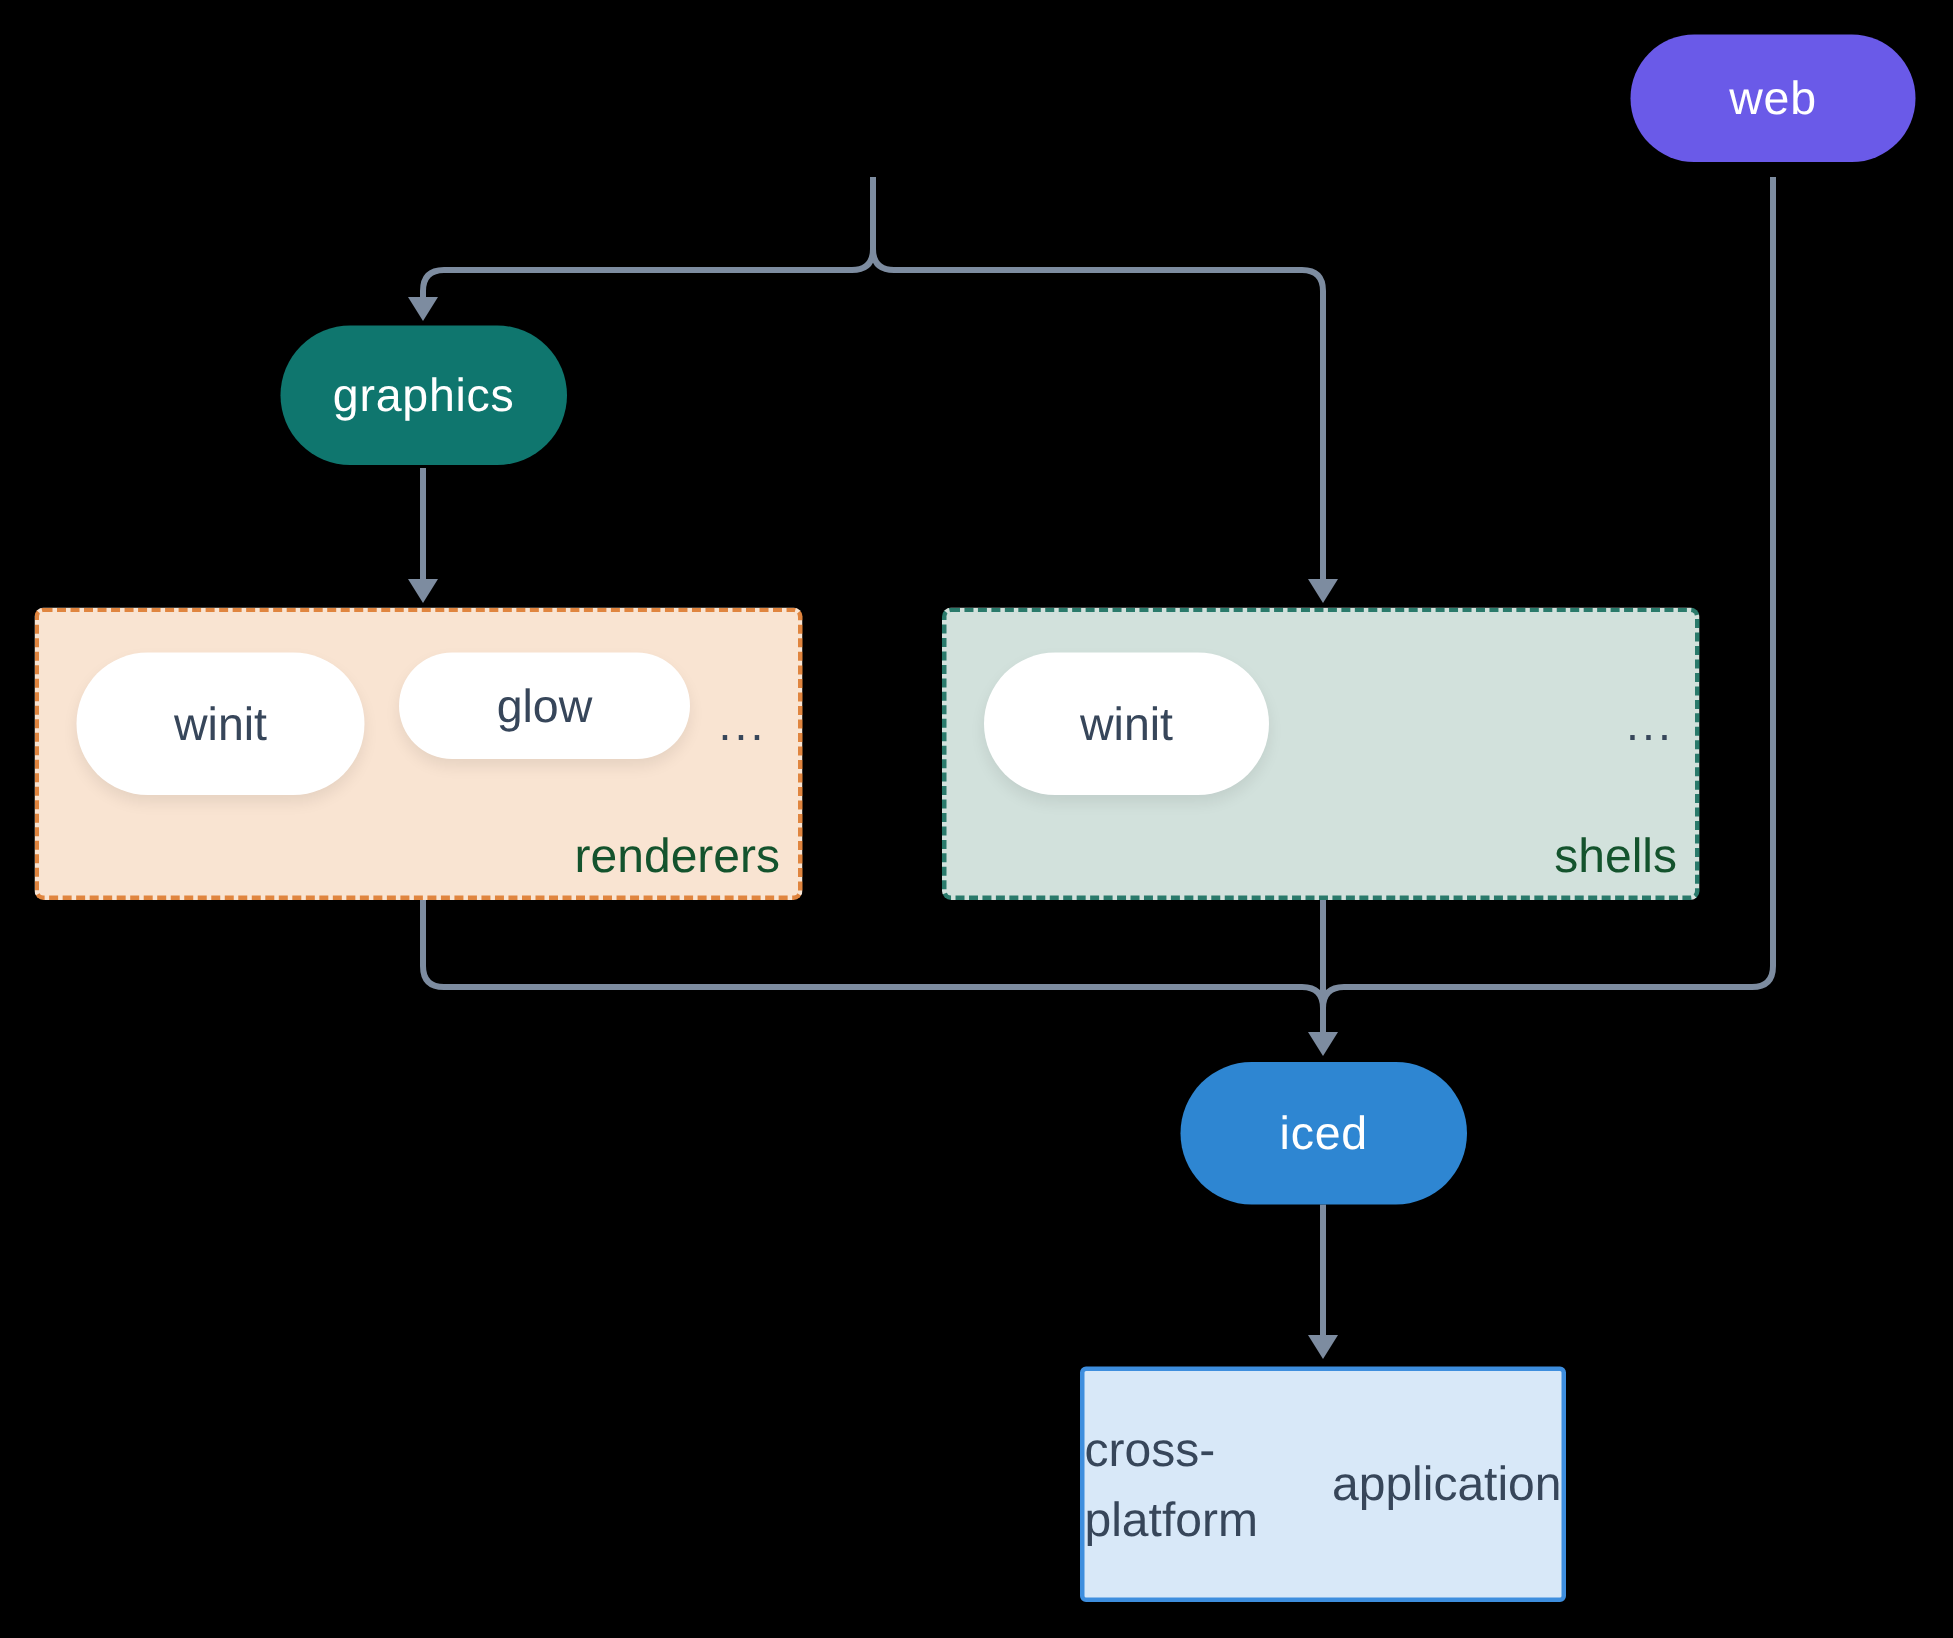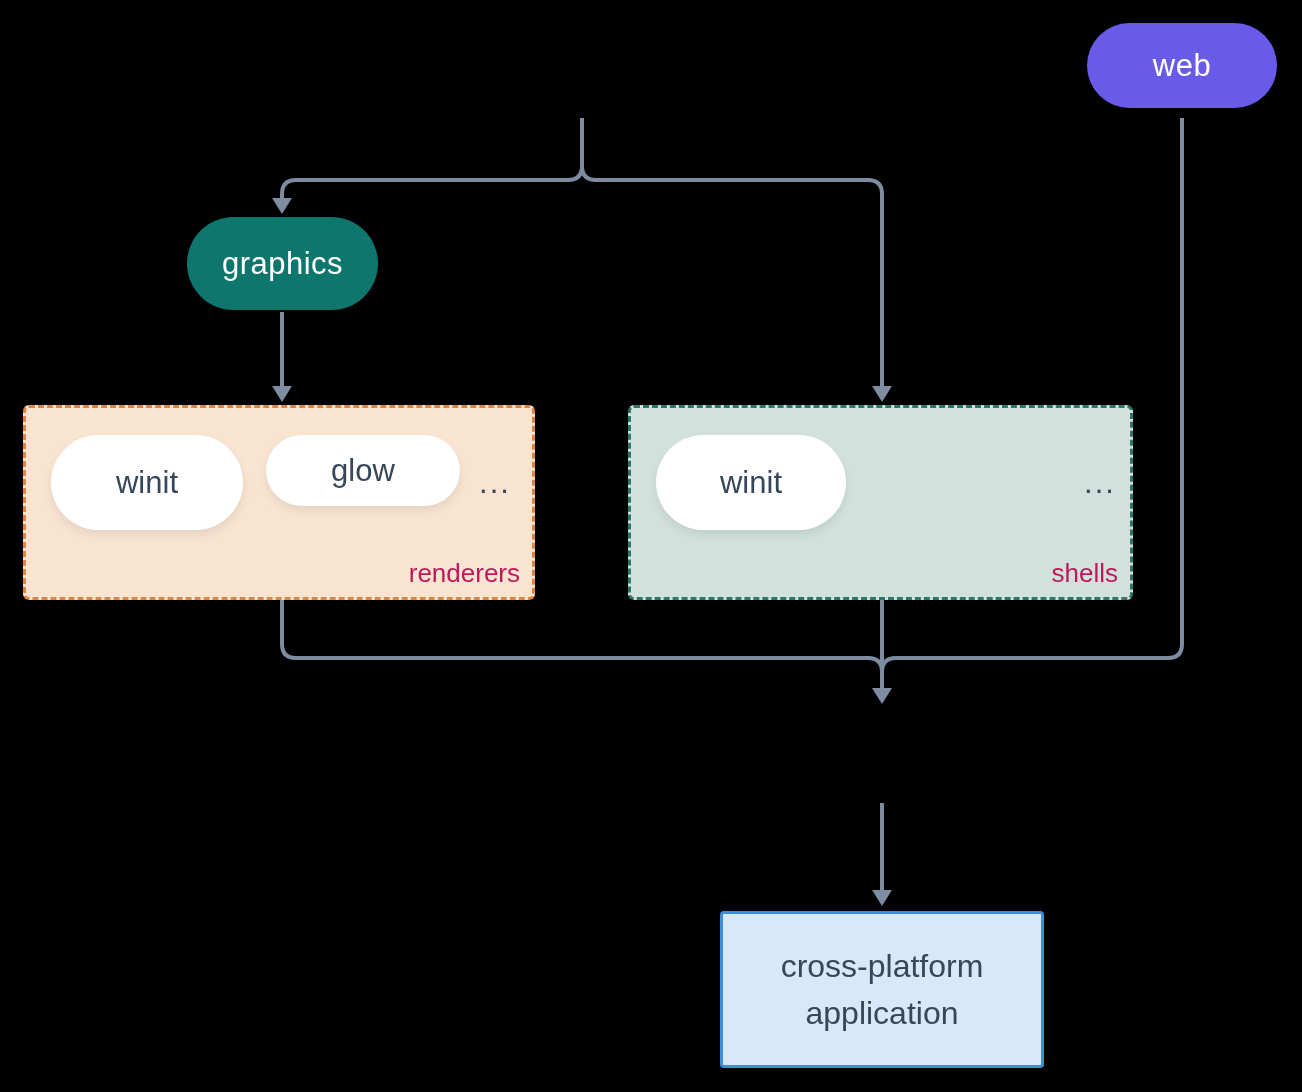--- a/index.html
+++ b/index.html
@@ -46,31 +46,31 @@
   .ellipsis {
     position: absolute;
     display: flex; align-items: center; justify-content: center;
     color: #37465A;
     font-size: 31px;
     letter-spacing: 2px;
   }
   .group-label {
     position: absolute;
     right: 12px; bottom: 8px;
-    color: #be185d;
-    font-size: 26px;
+    color: #14532d;
+    font-size: 32px;
   }
 
   .app-box {
     position: absolute;
     box-sizing: border-box;
     background: #D8E8F8;
     border: 3px solid #3E8EDE;
     border-radius: 4px;
-    display: flex; flex-direction: column;
+    display: flex; flex-direction: row;
     align-items: center; justify-content: center;
     color: #37465A;
     font-size: 32px;
     line-height: 47px;
   }
 
   
   .node-native   { left: 485px;  top: 23px;  width: 192px; height: 95px; }
   .node-web      { left: 1087px; top: 23px;  width: 190px; height: 85px; }
   .node-graphics { left: 187px;  top: 217px; width: 191px; height: 93px; }
@@ -139,19 +139,22 @@
   </div>
 
   <div class="group-box shells box-shells">
     <div class="white-pill pill-winit">
       <span>winit</span>
     </div>
     <div class="ellipsis dots">...</div>
     <div class="group-label">shells</div>
   </div>
 
+  <div class="pill blue node-iced">
+    <span>iced</span>
+  </div>
 
   <div class="app-box node-app">
     <span>cross-platform</span>
     <span>application</span>
   </div>
 
 </div>
 
 </body></html>

